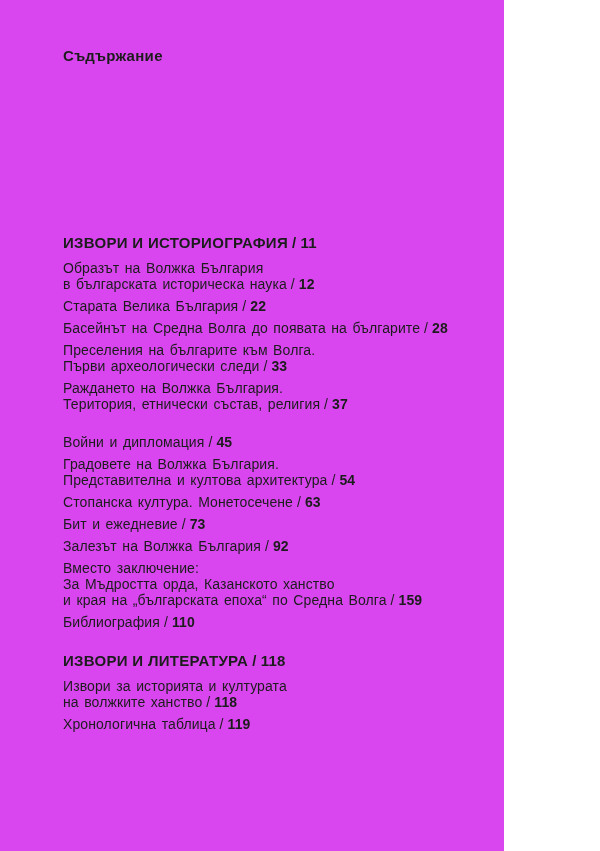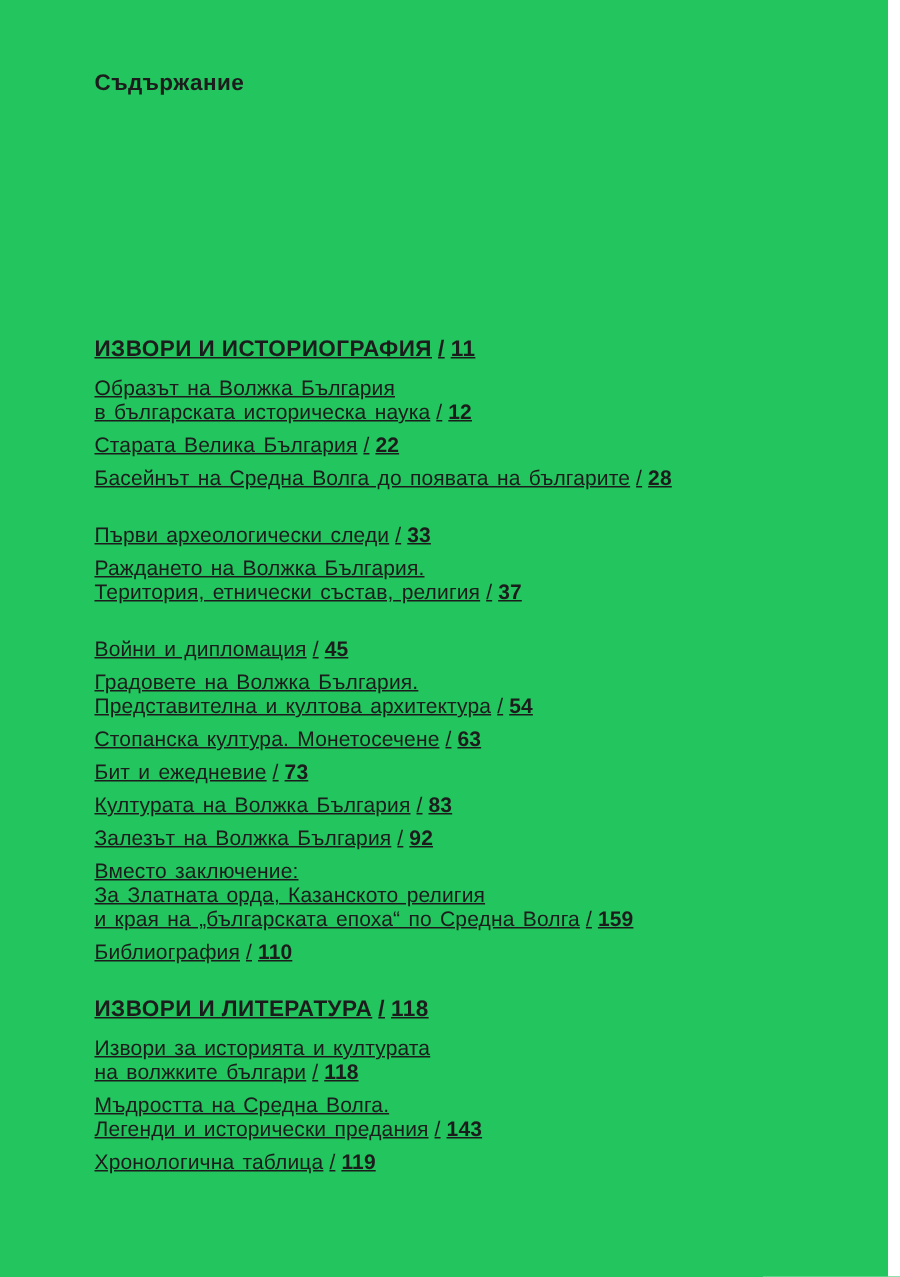--- a/index.html
+++ b/index.html
@@ -1,39 +1,38 @@
 <!DOCTYPE html>
 <html><head>
 <meta charset="utf-8">
 <style>
   html, body { margin: 0; padding: 0; }
   body { background: #ffffff; }
   .page {
     position: relative;
-    width: 592px;
+    width: 504px;
     height: 851px;
-    background: #22c55e;
+    background: #d946ef;
     font-family: "Liberation Sans", sans-serif;
     color: #1c1c1c;
     overflow: hidden;
   }
   .doc-title {
     position: absolute;
     left: 63px;
     top: 47px;
     font-size: 15px;
     font-weight: 700;
     letter-spacing: 0.3px;
   }
   .toc {
     position: absolute;
     left: 63px;
-    top: 224px;
+    top: 234px;
     width: 505px;
-    text-decoration: underline;
   }
   .heading {
     font-size: 15px;
     font-weight: 700;
     line-height: 18px;
     letter-spacing: 0.3px;
     margin: 0 0 8px 0;
   }
   .heading.second { margin-top: 22px; }
   .entry {
@@ -56,42 +55,40 @@
   <div class="toc">
 
     <h2 class="heading"><span>ИЗВОРИ И ИСТОРИОГРАФИЯ</span><span class="sep">/</span><span>11</span></h2>
 
     <p class="entry"><span>Образът на Волжка България</span><br><span>в българската историческа наука</span><span class="sep">/</span><span class="pg">12</span></p>
 
     <p class="entry"><span>Старата Велика България</span><span class="sep">/</span><span class="pg">22</span></p>
 
     <p class="entry"><span>Басейнът на Средна Волга до появата на българите</span><span class="sep">/</span><span class="pg">28</span></p>
 
-    <p class="entry"><br><span>Първи археологически следи</span><span class="sep">/</span><span class="pg">33</span></p>
+    <p class="entry"><span>Преселения на българите към Волга.</span><br><span>Първи археологически следи</span><span class="sep">/</span><span class="pg">33</span></p>
 
     <p class="entry"><span>Раждането на Волжка България.</span><br><span>Територия, етнически състав, религия</span><span class="sep">/</span><span class="pg">37</span></p>
 
     <p class="entry"><br><span>Войни и дипломация</span><span class="sep">/</span><span class="pg">45</span></p>
 
     <p class="entry"><span>Градовете на Волжка България.</span><br><span>Представителна и култова архитектура</span><span class="sep">/</span><span class="pg">54</span></p>
 
     <p class="entry"><span>Стопанска култура. Монетосечене</span><span class="sep">/</span><span class="pg">63</span></p>
 
     <p class="entry"><span>Бит и ежедневие</span><span class="sep">/</span><span class="pg">73</span></p>
 
-    <p class="entry"><span>Културата на Волжка България</span><span class="sep">/</span><span class="pg">83</span></p>
 
     <p class="entry"><span>Залезът на Волжка България</span><span class="sep">/</span><span class="pg">92</span></p>
 
-    <p class="entry"><span>Вместо заключение:</span><br><span>За Златната орда, Казанското религия</span><br><span>и края на „българската епоха“ по Средна Волга</span><span class="sep">/</span><span class="pg">159</span></p>
+    <p class="entry"><span>Вместо заключение:</span><br><span>За Мъдростта орда, Казанското ханство</span><br><span>и края на „българската епоха“ по Средна Волга</span><span class="sep">/</span><span class="pg">159</span></p>
 
     <p class="entry"><span>Библиография</span><span class="sep">/</span><span class="pg">110</span></p>
 
     <h2 class="heading second"><span>ИЗВОРИ И ЛИТЕРАТУРА</span><span class="sep">/</span><span>118</span></h2>
 
-    <p class="entry"><span>Извори за историята и културата</span><br><span>на волжките българи</span><span class="sep">/</span><span class="pg">118</span></p>
+    <p class="entry"><span>Извори за историята и културата</span><br><span>на волжките ханство</span><span class="sep">/</span><span class="pg">118</span></p>
 
-    <p class="entry"><span>Мъдростта на Средна Волга.</span><br><span>Легенди и исторически предания</span><span class="sep">/</span><span class="pg">143</span></p>
 
     <p class="entry"><span>Хронологична таблица</span><span class="sep">/</span><span class="pg">119</span></p>
 
   </div>
 </div>
 
 </body></html>

